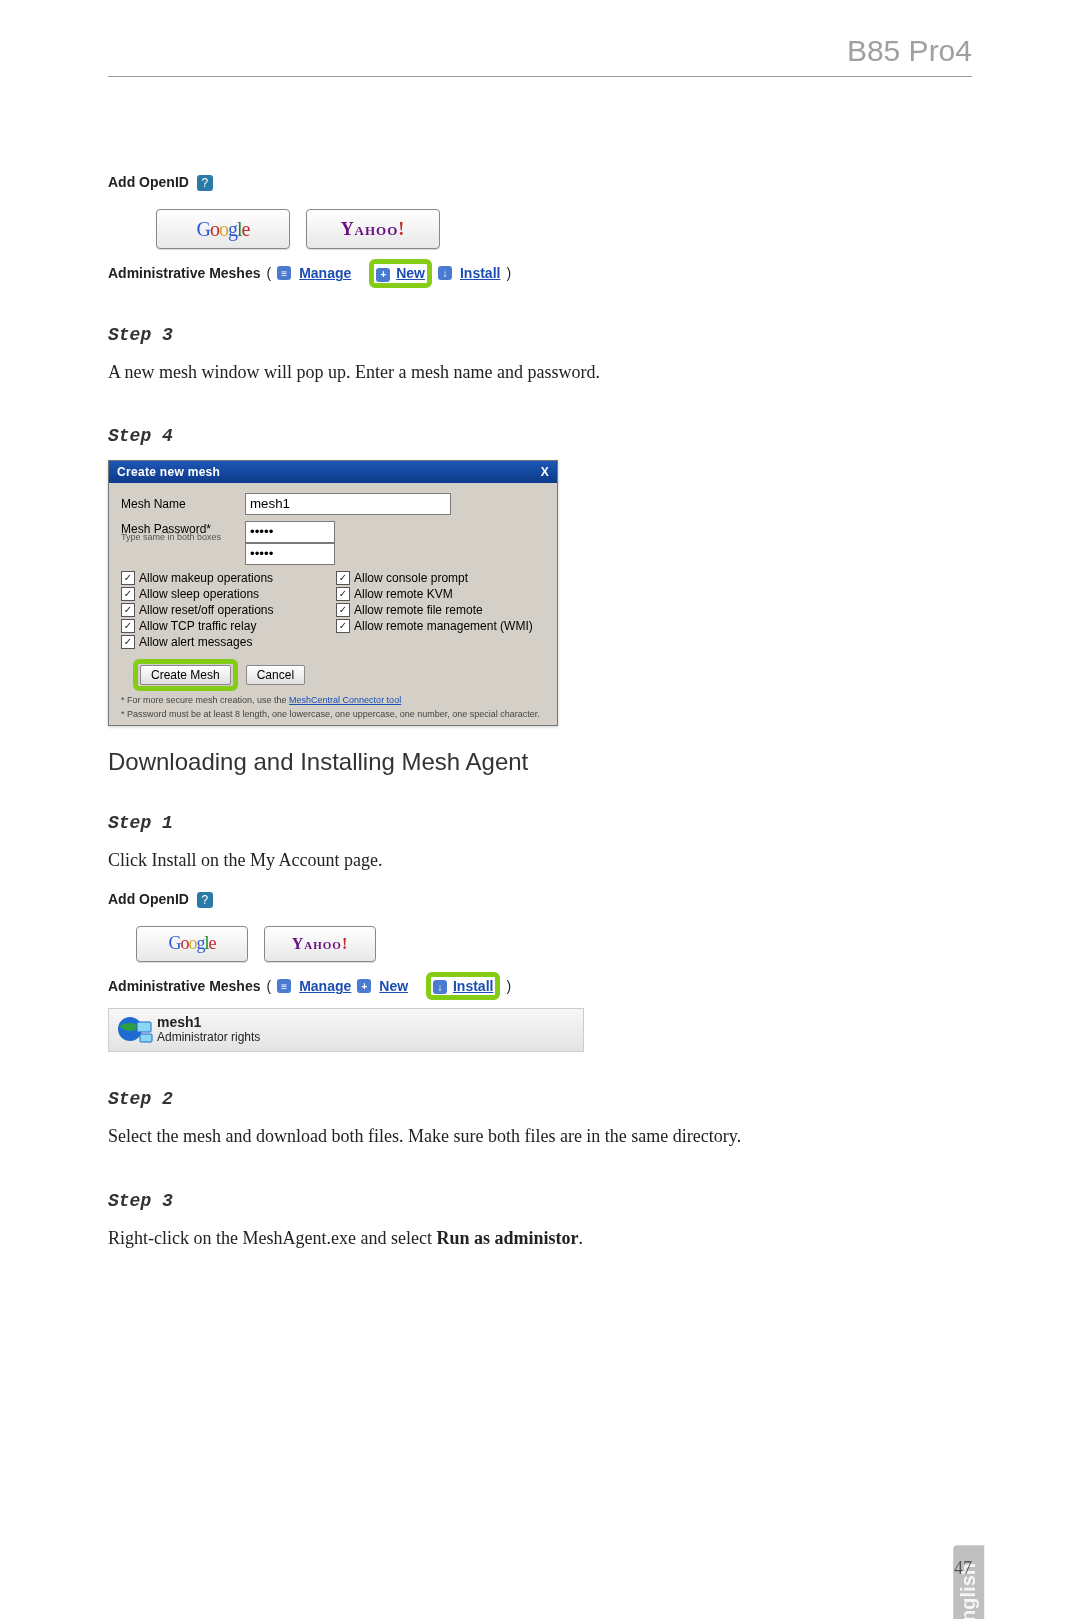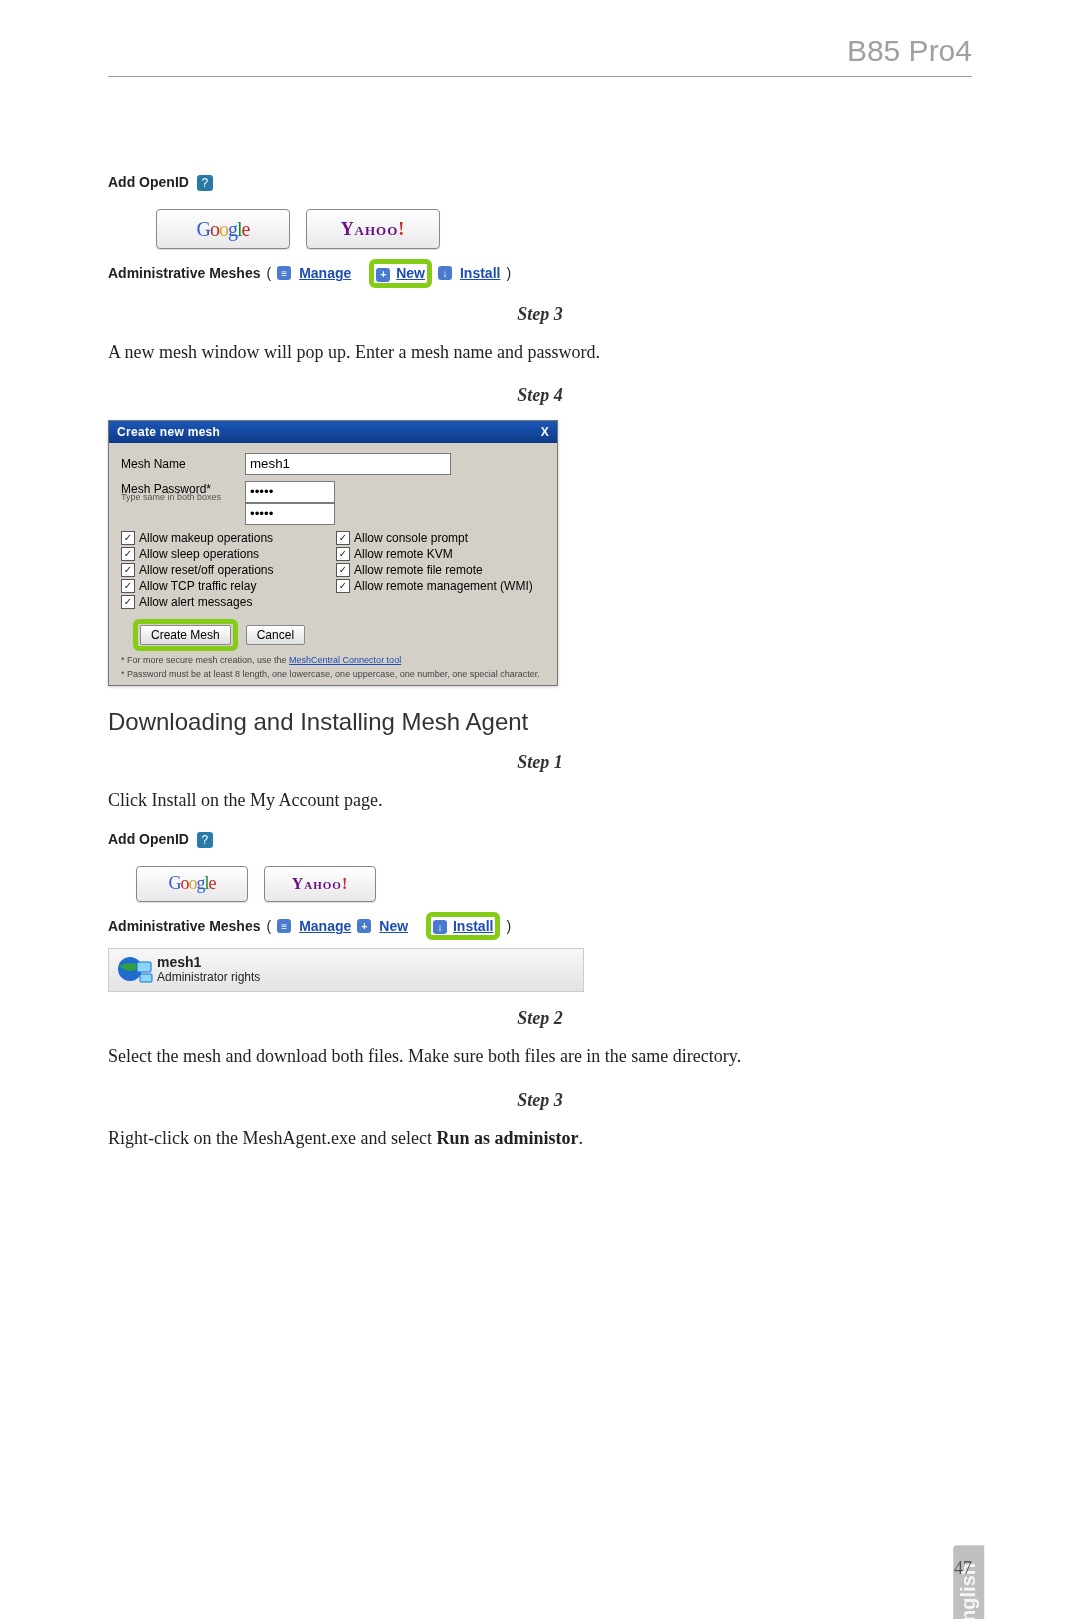--- a/index.html
+++ b/index.html
@@ -18,21 +18,21 @@
   .yahoo-logo .ex{color:#c22828;}
   .admin-line { font-family:Arial, sans-serif; font-weight:bold; font-size:14px; display:flex; align-items:center; gap:6px; }
   .admin-line .paren{ font-weight:normal; }
   .admin-line a { color:#1b4db3; text-decoration:underline; cursor:pointer; }
   .mini-icon { display:inline-flex; width:14px; height:14px; border-radius:3px; color:#fff; align-items:center; justify-content:center; font-size:10px; margin-right:2px; font-family:Arial, sans-serif;}
   .mini-manage{ background:#4b7ad1;}
   .mini-new{ background:#4b7ad1;}
   .mini-install{ background:#4b7ad1;}
   .red-box { border:5px solid #84cc16; padding:1px 2px; border-radius:6px;margin-left:12px;}
 
-  .step-label { font-family:Liberation Serif, serif; font-style:italic; font-weight:bold; font-size:18px; color:#333; margin-top:16px;text-align:center; }
+  .step-label { font-family:Liberation Mono, monospace; font-style:italic; font-weight:bold; font-size:18px; color:#333; margin-top:37px; }
   .body-text { font-size:18px; line-height:1.9; margin-top:10px; }
   .body-text .bold{ font-weight:bold; }
 
   
   .dialog-img { width:448px; margin-top:14px; font-family:Tahoma, Arial, sans-serif; font-size:12px; border:1px solid #777; box-shadow:0 1px 3px rgba(0,0,0,.2);}
   .dlg-title{ background:linear-gradient(#1c57b6,#0d3a8a); color:#fff; font-weight:bold; padding:4px 8px; display:flex; justify-content:space-between; letter-spacing:.3px;}
   .dlg-body{ background:#d4d0c8; padding:10px 12px 6px 12px; }
   .dlg-row{ display:flex; align-items:center; margin-bottom:6px; }
   .dlg-label{ width:124px; color:#000; }
   .dlg-input{ width:196px; height:18px; border:1px solid #7a7a7a; background:#fff; padding:1px 4px; font-family:inherit;}

